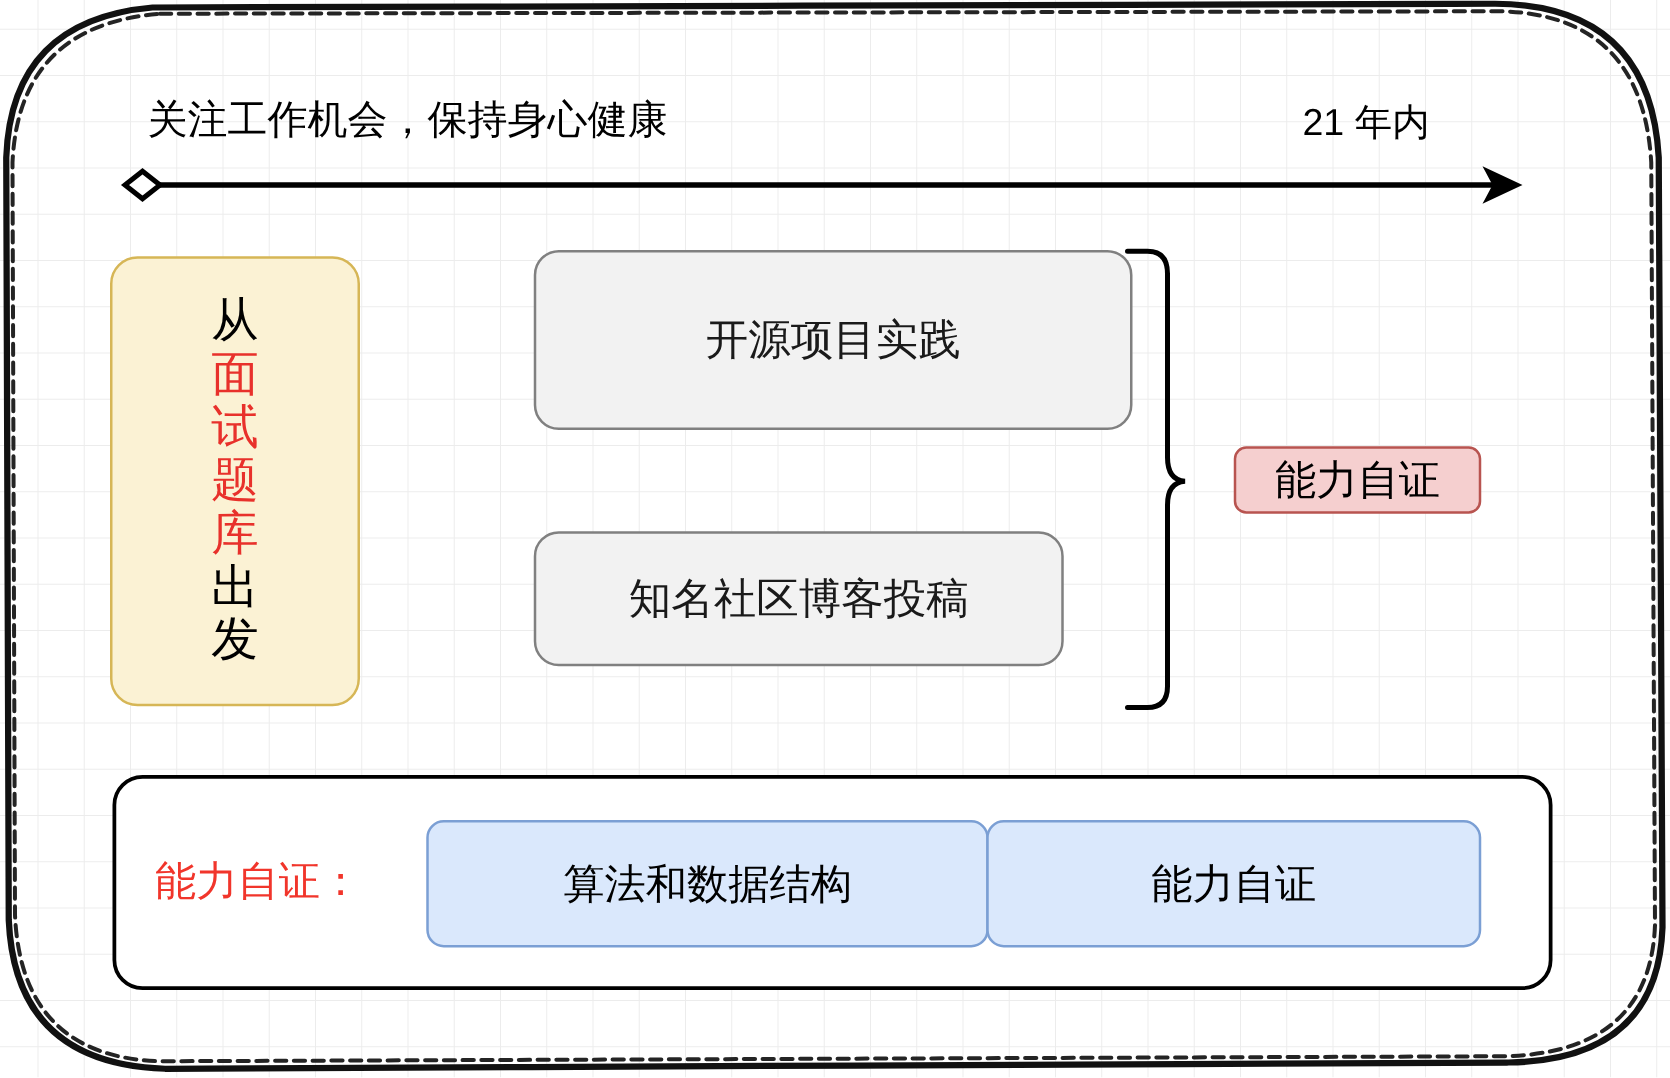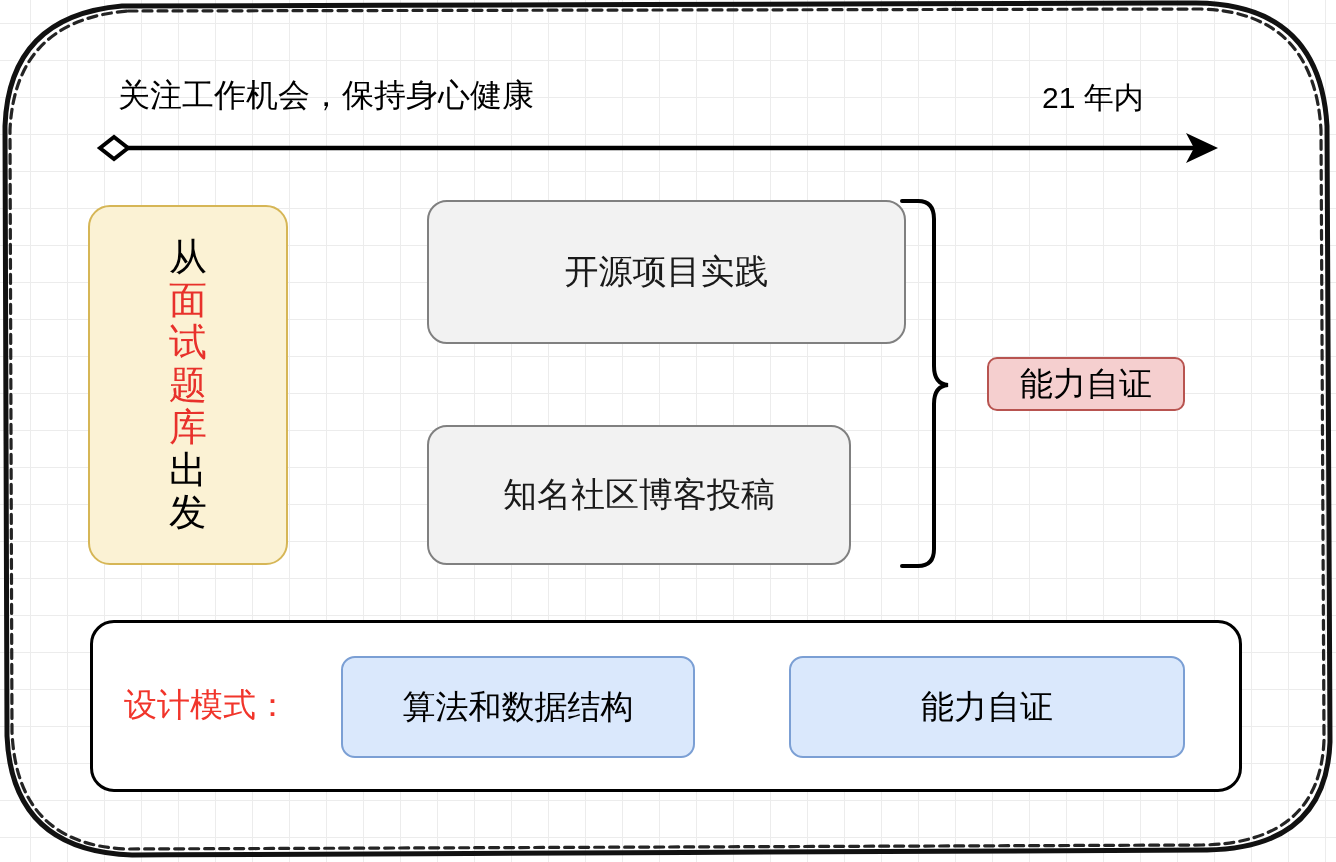--- a/index.html
+++ b/index.html
@@ -82,21 +82,21 @@
 
   
   .gray-box {
     background: #f2f2f2;
     border: 2px solid #808080;
     border-radius: 20px;
     font-size: 34px;
     color: #1a1a1a;
   }
   #box-opensource { left: 427px; top: 200px; width: 479px; height: 144px; }
-  #box-blog       { left: 427px; top: 425px; width: 424px; height: 140px; }
+  #box-blog       { left: 427px; top: 425px; width: 424px; height: 108px; }
 
   
   .pink-box {
     left: 987px;
     top: 357px;
     width: 198px;
     height: 54px;
     background: #f5cfcf;
     border: 2px solid #b85450;
     border-radius: 10px;
@@ -126,21 +126,21 @@
     color: #f1352b;
     white-space: nowrap;
   }
   .blue-box {
     background: #dae8fc;
     border: 2px solid #7b9fd4;
     border-radius: 14px;
     font-size: 33px;
     color: #000000;
   }
-  #box-algo    { left: 341px; top: 656px; width: 354px; height: 102px; }
+  #box-algo    { left: 341px; top: 656px; width: 450px; height: 102px; }
   #box-pattern { left: 789px; top: 656px; width: 396px; height: 102px; }
 </style>
 </head>
 <body>
 
 <div id="canvas">
 
   <svg class="svg-layer" viewBox="0 0 1336 862">
 
     <g fill="none" stroke="#111111" stroke-linecap="round" stroke-linejoin="round">
@@ -173,19 +173,19 @@
   </div>
 
   <div id="box-opensource" class="node gray-box">开源项目实践</div>
 
   <div id="box-blog" class="node gray-box">知名社区博客投稿</div>
 
   <div class="node pink-box">能力自证</div>
 
   <div class="foundation-container"></div>
 
-  <div class="foundation-label">设计模式：</div>
+  <div class="foundation-label">能力自证：</div>
 
   <div id="box-algo" class="node blue-box">算法和数据结构</div>
 
   <div id="box-pattern" class="node blue-box">能力自证</div>
 
 </div>
 
 </body></html>

